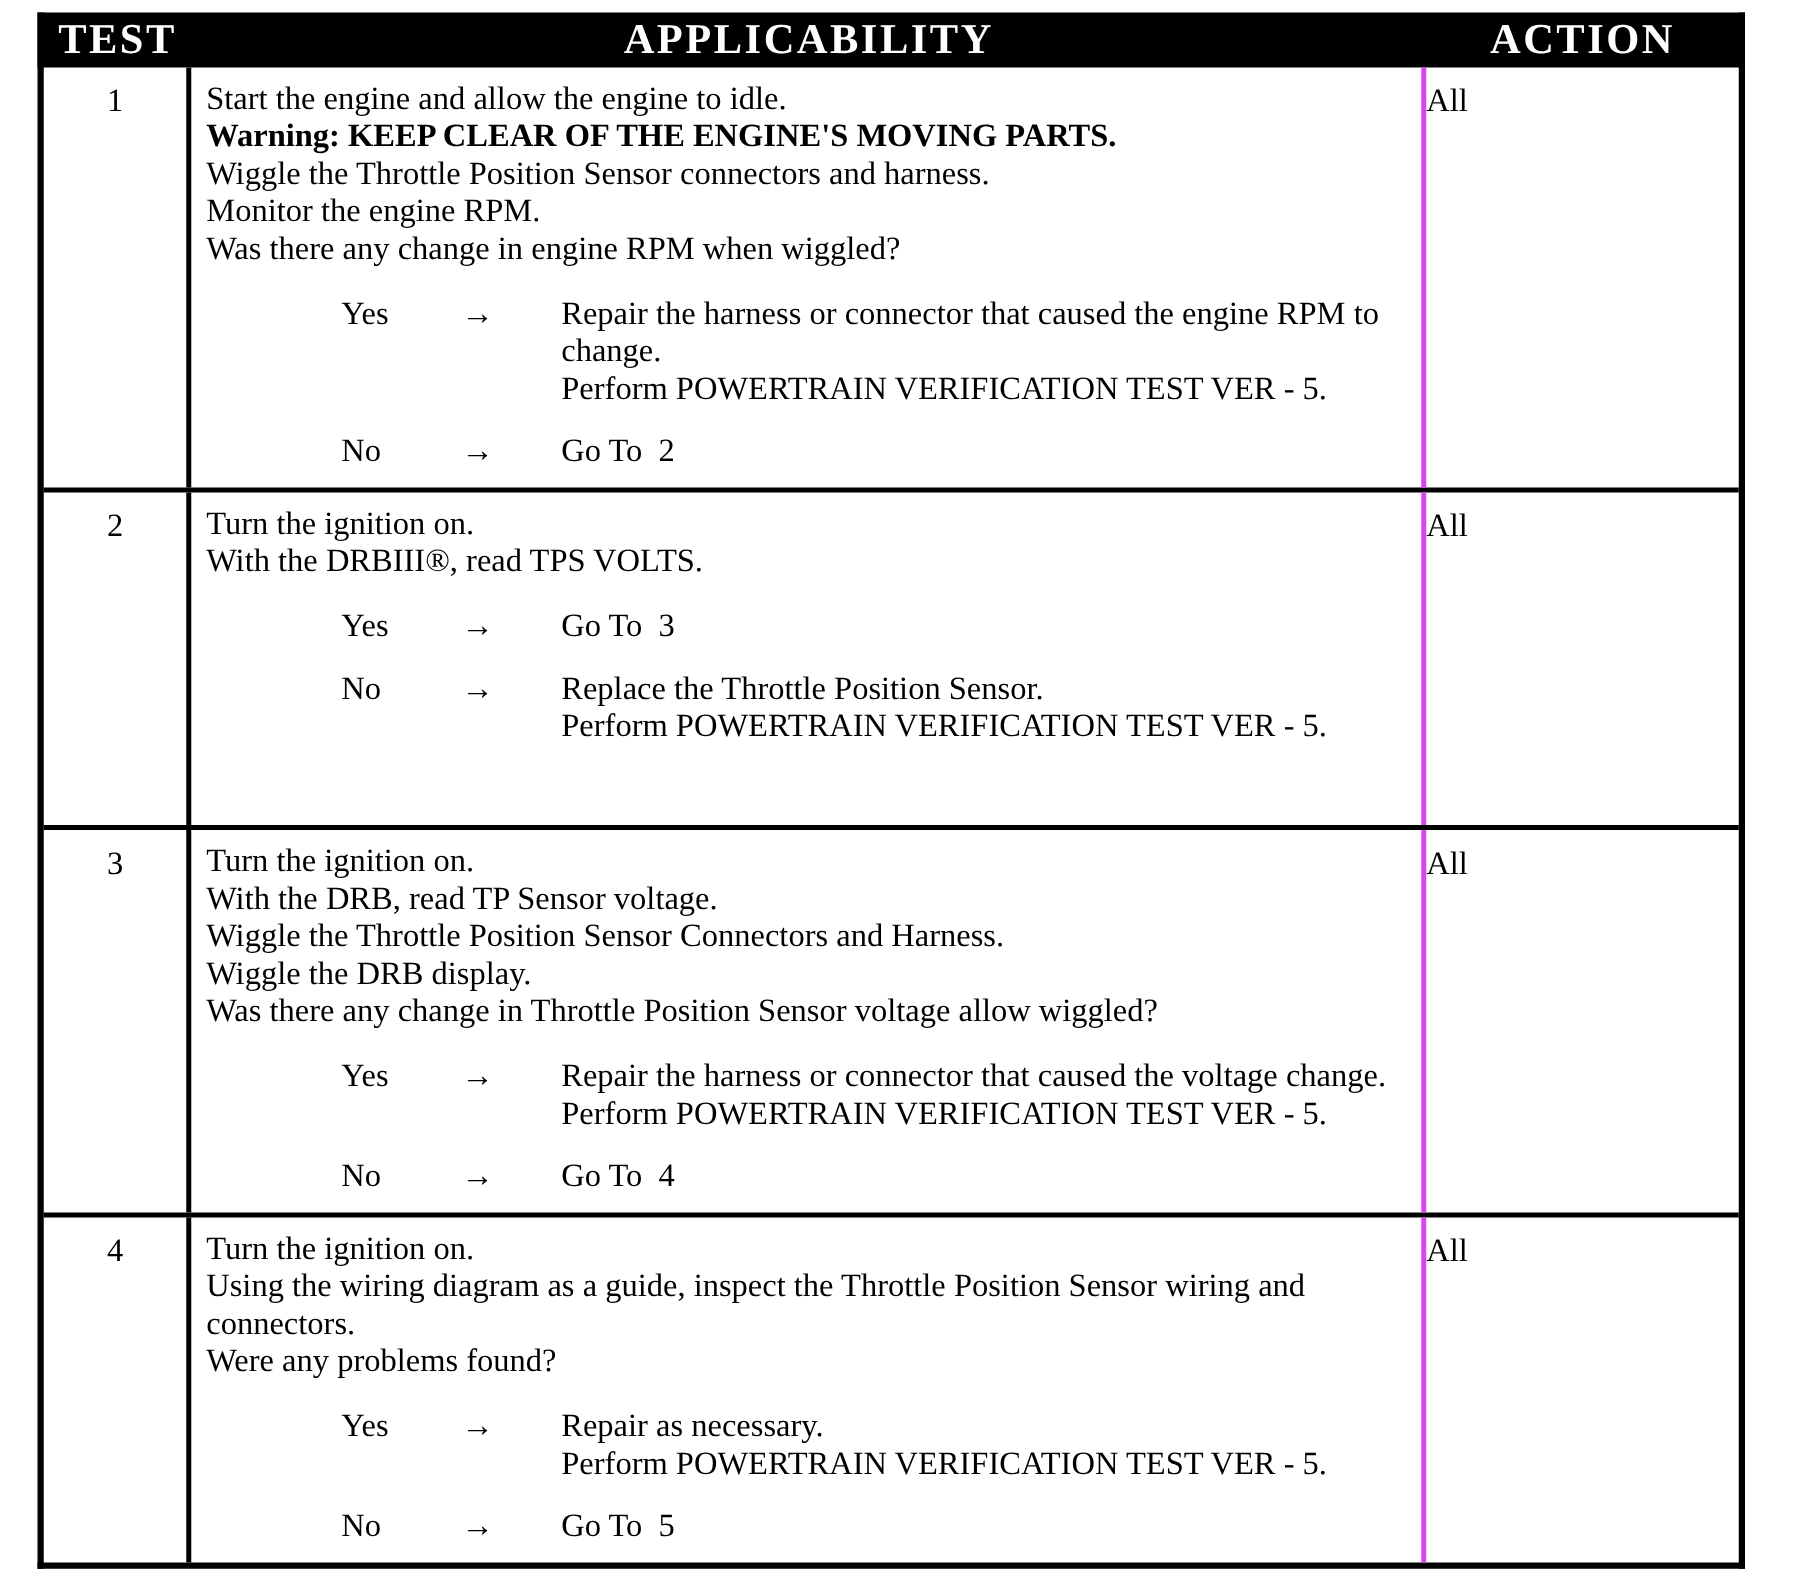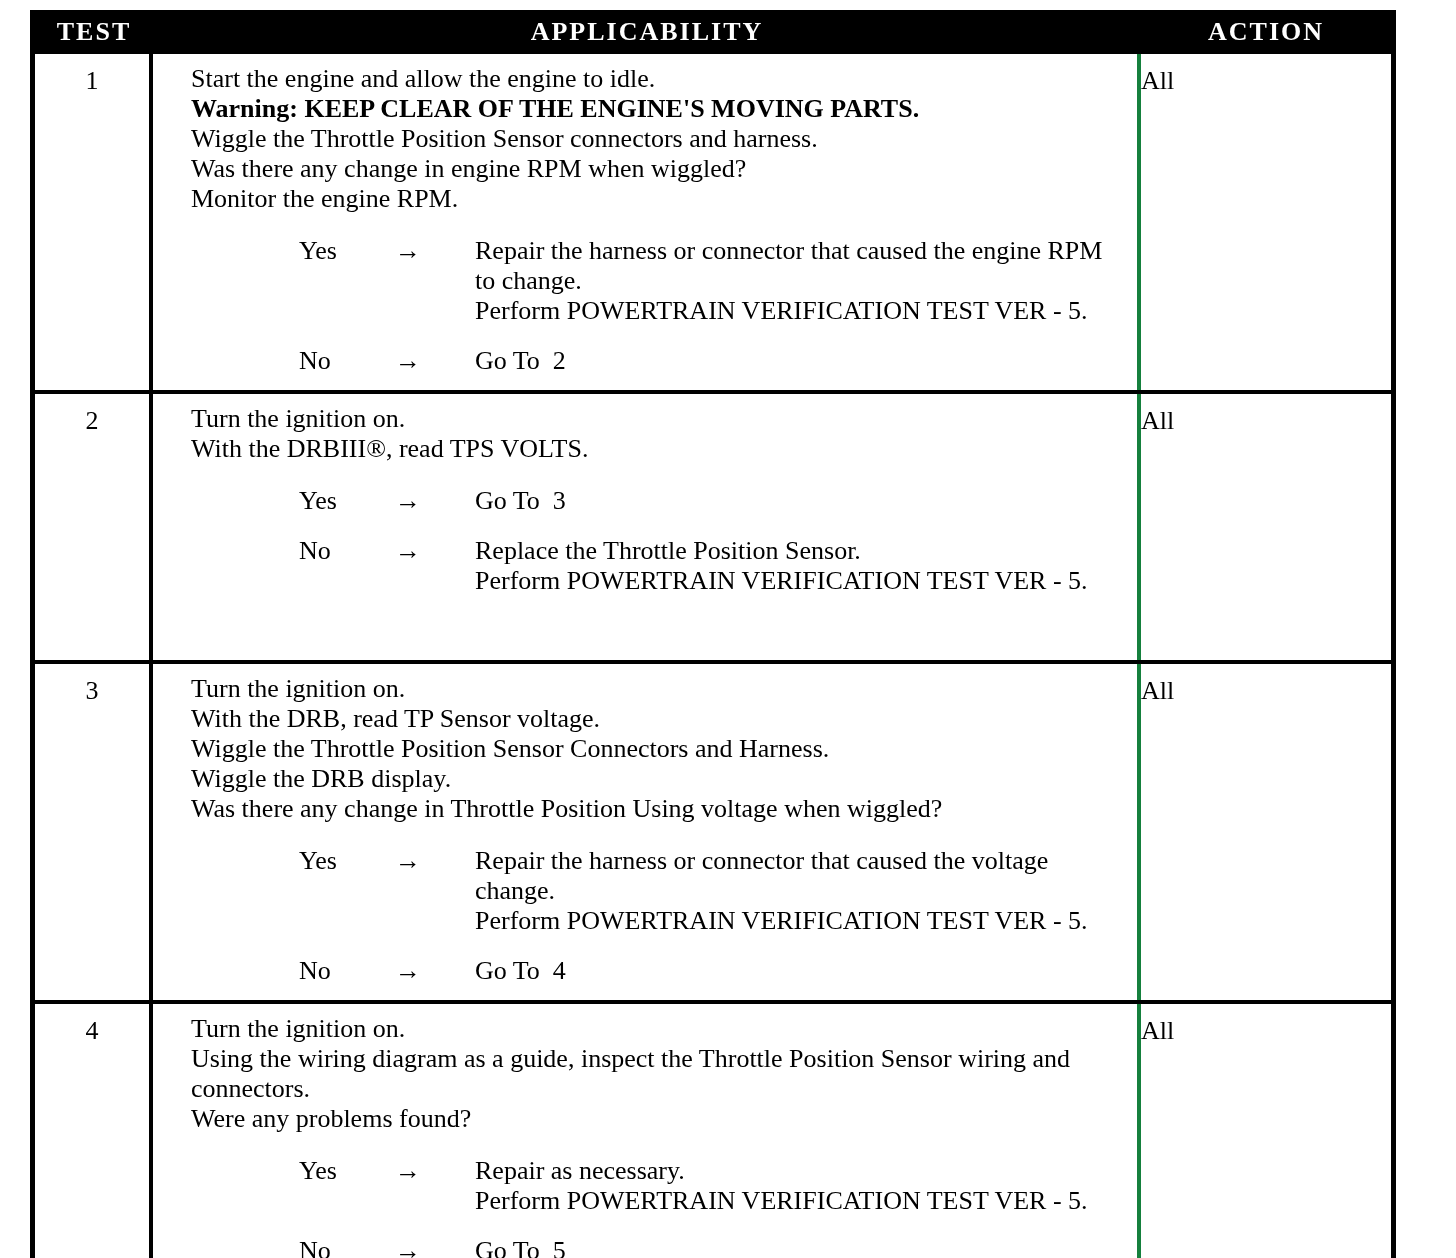--- a/index.html
+++ b/index.html
@@ -28,39 +28,38 @@
     grid-template-columns: 118px 988px 1fr;
     background: #000000;
     height: 44px;
     align-items: center;
     margin: 0 -5px; 
     padding: 0 5px;
   }
   .th {
     color: #ffffff;
     font-weight: bold;
-    font-size: 26px;
+    font-size: 34px;
     letter-spacing: 2px;
     text-align: center;
   }
   .trow {
     display: grid;
     grid-template-columns: 118px 988px 1fr;
   }
   .trow + .trow { border-top: 4px solid #000000; }
   .td { font-size: 26px; line-height: 30px; color: #000000; }
   .td-test {
     border-right: 4px solid #000000;
     text-align: center;
     padding-top: 12px;
   }
   .td-action {
-    border-right: 4px solid #15803d;
+    border-right: 4px solid #d946ef;
     padding: 10px 12px 14px 12px;
-    margin-left: 26px;
   }
   .td-appl {
     padding-top: 12px;
   }
   .line { white-space: pre-wrap; }
   .line.bold { font-weight: bold; }
   .decision {
     display: grid;
     grid-template-columns: 64px 48px auto;
     margin-left: 108px;
@@ -85,22 +84,22 @@
       <div class="th">APPLICABILITY</div>
       <div class="th">ACTION</div>
     </div>
 
     <div class="trow" style="min-height:331px">
       <div class="td td-test">1</div>
       <div class="td td-action">
         <div class="line">Start the engine and allow the engine to idle.</div>
         <div class="line bold">Warning: KEEP CLEAR OF THE ENGINE'S MOVING PARTS.</div>
         <div class="line">Wiggle the Throttle Position Sensor connectors and harness.</div>
+        <div class="line">Monitor the engine RPM.</div>
         <div class="line">Was there any change in engine RPM when wiggled?</div>
-        <div class="line">Monitor the engine RPM.</div>
         <div class="decision first">
           <span class="dlabel">Yes</span>
           <span class="darrow">→</span>
           <div class="dresults">
             <div class="rline">Repair the harness or connector that caused the engine RPM to change.</div>
             <div class="rline">Perform POWERTRAIN VERIFICATION TEST VER - 5.</div>
           </div>
         </div>
         <div class="decision second">
           <span class="dlabel">No</span>
@@ -137,21 +136,21 @@
       <div class="td td-appl">All</div>
     </div>
 
     <div class="trow" style="min-height:305px">
       <div class="td td-test">3</div>
       <div class="td td-action">
         <div class="line">Turn the ignition on.</div>
         <div class="line">With the DRB, read TP Sensor voltage.</div>
         <div class="line">Wiggle the Throttle Position Sensor Connectors and Harness.</div>
         <div class="line">Wiggle the DRB display.</div>
-        <div class="line">Was there any change in Throttle Position Using voltage when wiggled?</div>
+        <div class="line">Was there any change in Throttle Position Sensor voltage allow wiggled?</div>
         <div class="decision first">
           <span class="dlabel">Yes</span>
           <span class="darrow">→</span>
           <div class="dresults">
             <div class="rline">Repair the harness or connector that caused the voltage change.</div>
             <div class="rline">Perform POWERTRAIN VERIFICATION TEST VER - 5.</div>
           </div>
         </div>
         <div class="decision second">
           <span class="dlabel">No</span>

